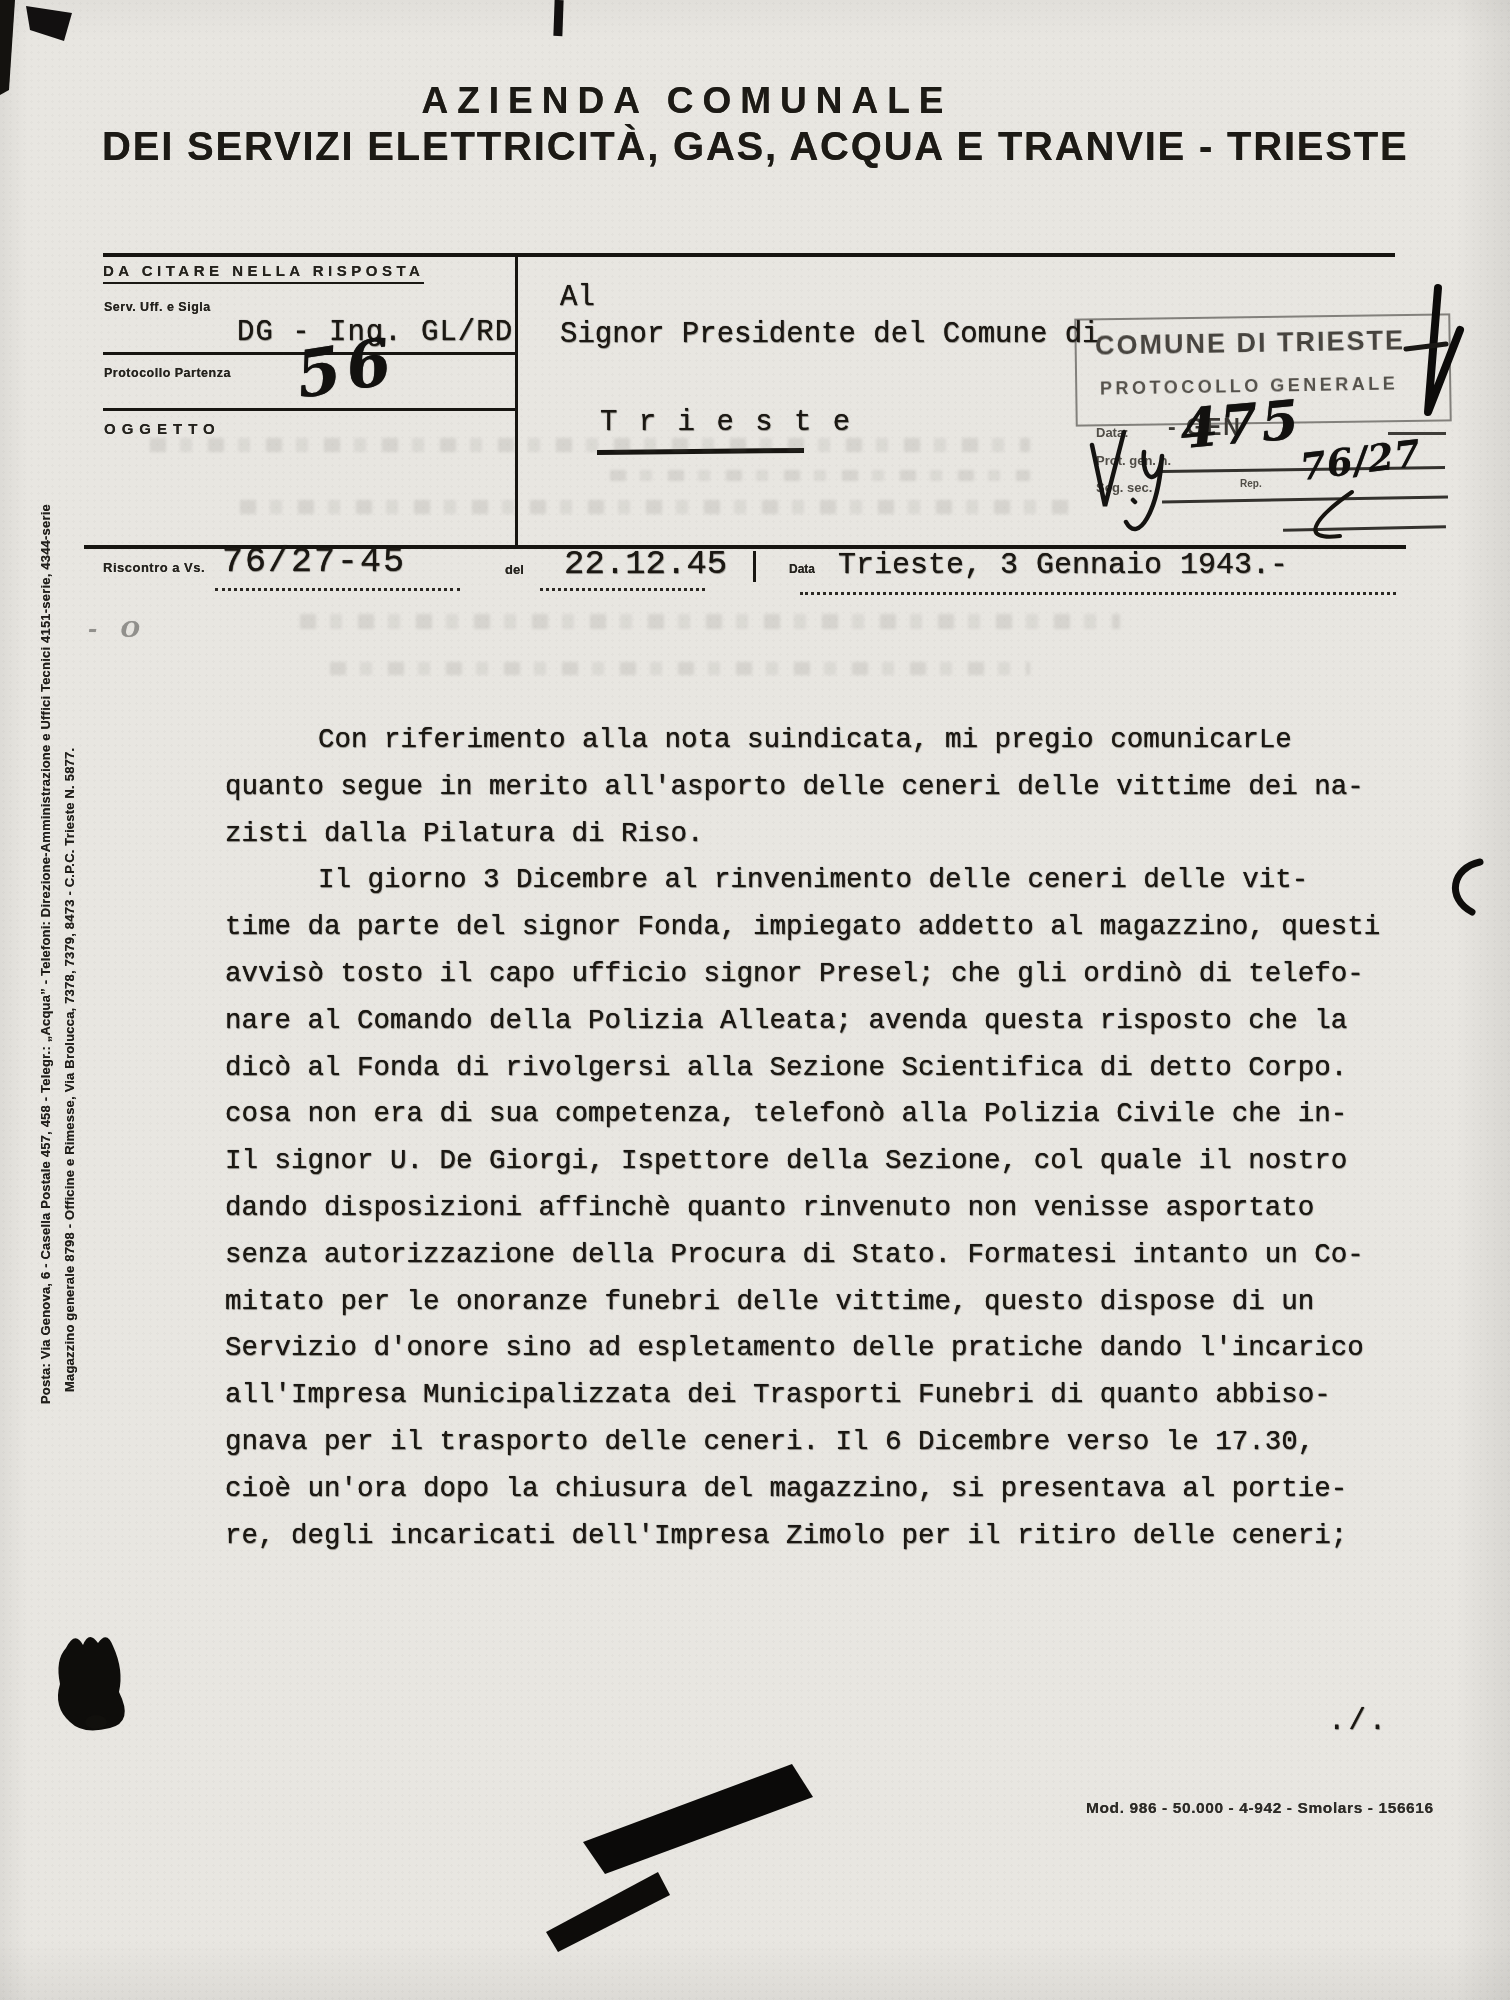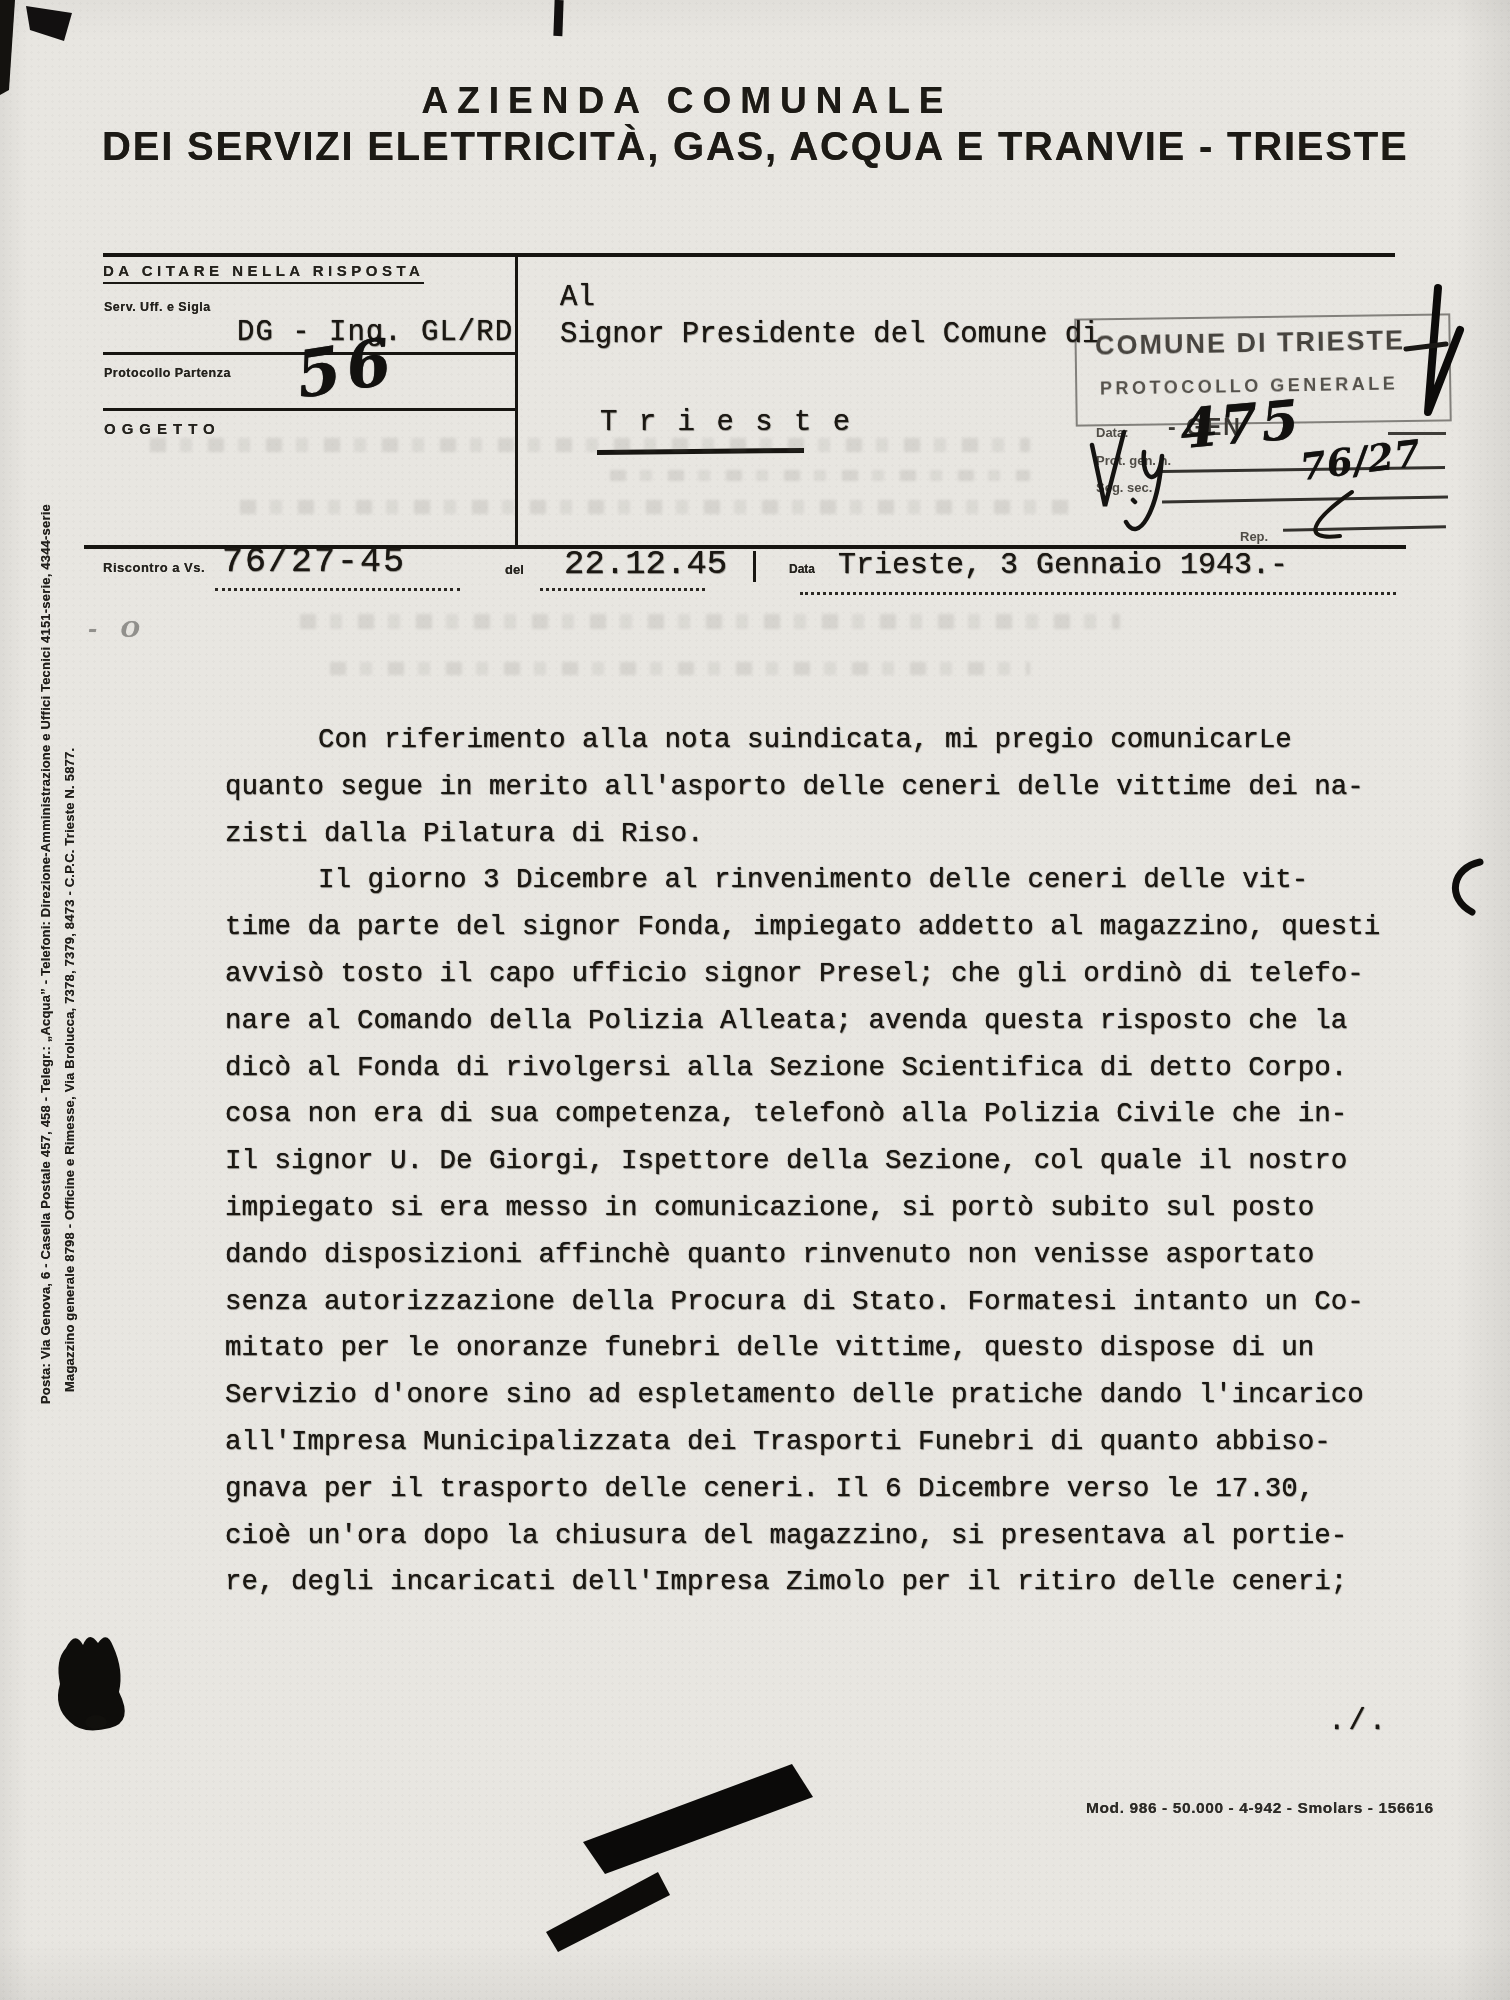--- a/index.html
+++ b/index.html
@@ -72,21 +72,21 @@
   <div class="abs" style="left:1075px;top:316px;width:372px;height:104px;border:2.5px solid rgba(45,43,40,0.55);filter:blur(0.4px);transform:rotate(-0.8deg);"></div>
   <div class="abs stamp-text" style="left:1095px;top:328px;font-size:27px;letter-spacing:2px;transform:rotate(-1deg);">COMUNE DI TRIESTE</div>
   <div class="abs stamp-text" style="left:1100px;top:376px;font-size:18px;letter-spacing:3.5px;transform:rotate(-1deg);color:#54514b;">PROTOCOLLO GENERALE</div>
   <div class="abs stamp-text" style="left:1096px;top:425px;font-size:13px;color:#504d47;">Data:</div>
   <div class="abs stamp-text" style="left:1168px;top:414px;font-size:23px;letter-spacing:2px;color:#3b3934;">- GEN</div>
   <div class="abs rule" style="left:1388px;top:432px;width:58px;height:2.5px;background:#3e3c38;"></div>
   <div class="abs stamp-text" style="left:1096px;top:453px;font-size:13px;color:#504d47;">Prot. gen. n.</div>
   <div class="abs rule" style="left:1162px;top:468px;width:283px;height:2.5px;background:#34322e;transform:rotate(-0.8deg);"></div>
   <div class="abs stamp-text" style="left:1096px;top:480px;font-size:13px;color:#504d47;">Seg. sec.</div>
   <div class="abs rule" style="left:1162px;top:498px;width:286px;height:2.5px;background:#34322e;transform:rotate(-1deg);"></div>
-  <div class="abs stamp-text" style="left:1240px;top:529px;font-size:13px;color:#504d47;text-align:right;">Rep.</div>
+  <div class="abs stamp-text" style="left:1240px;top:478px;font-size:10px;color:#504d47;text-align:right;">Rep.</div>
   <div class="abs rule" style="left:1283px;top:527px;width:163px;height:2.5px;background:#34322e;transform:rotate(-1.2deg);"></div>
   <div class="abs hand" style="left:1180px;top:392px;font-size:54px;transform:rotate(-5deg);letter-spacing:3px;">475</div>
   <div class="abs hand" style="left:1300px;top:438px;font-size:37px;transform:rotate(-7deg);letter-spacing:1px;">76/27</div>
 
   <div class="abs rule" style="left:84px;top:545px;width:1322px;height:3.5px;"></div>
   <div class="abs label" style="left:86px;top:560px;font-size:13px;letter-spacing:0.5px;margin-left:17px;">Riscontro a Vs.</div>
   <div class="abs mono" style="left:222px;top:542px;font-size:35px;letter-spacing:2px;">76/27-45</div>
   <div class="abs dotted" style="left:215px;top:586px;width:245px;height:2px;"></div>
   <div class="abs label" style="left:505px;top:562px;font-size:13px;">del</div>
   <div class="abs mono" style="left:564px;top:545px;font-size:34px;">22.12.45</div>
@@ -108,21 +108,20 @@
     <div class="body-line indent">Con riferimento alla nota suindicata, mi pregio comunicarLe</div>
     <div class="body-line">quanto segue in merito all'asporto delle ceneri delle vittime dei na-</div>
     <div class="body-line">zisti dalla Pilatura di Riso.</div>
     <div class="body-line indent">Il giorno 3 Dicembre al rinvenimento delle ceneri delle vit-</div>
     <div class="body-line">time da parte del signor Fonda, impiegato addetto al magazzino, questi</div>
     <div class="body-line">avvisò tosto il capo ufficio signor Presel; che gli ordinò di telefo-</div>
     <div class="body-line">nare al Comando della Polizia Alleata; avenda questa risposto che la</div>
     <div class="body-line">dicò al Fonda di rivolgersi alla Sezione Scientifica di detto Corpo.</div>
     <div class="body-line">cosa non era di sua competenza, telefonò alla Polizia Civile che in-</div>
     <div class="body-line">Il signor U. De Giorgi, Ispettore della Sezione, col quale il nostro</div>
-    <div class="body-line">impiegato si era messo in comunicazione, si portò subito sul posto</div>
     <div class="body-line">dando disposizioni affinchè quanto rinvenuto non venisse asportato</div>
     <div class="body-line">senza autorizzazione della Procura di Stato. Formatesi intanto un Co-</div>
     <div class="body-line">mitato per le onoranze funebri delle vittime, questo dispose di un</div>
     <div class="body-line">Servizio d'onore sino ad espletamento delle pratiche dando l'incarico</div>
     <div class="body-line">all'Impresa Municipalizzata dei Trasporti Funebri di quanto abbiso-</div>
     <div class="body-line">gnava per il trasporto delle ceneri. Il 6 Dicembre verso le 17.30,</div>
     <div class="body-line">cioè un'ora dopo la chiusura del magazzino, si presentava al portie-</div>
     <div class="body-line">re, degli incaricati dell'Impresa Zimolo per il ritiro delle ceneri;</div>
   </div>
 

